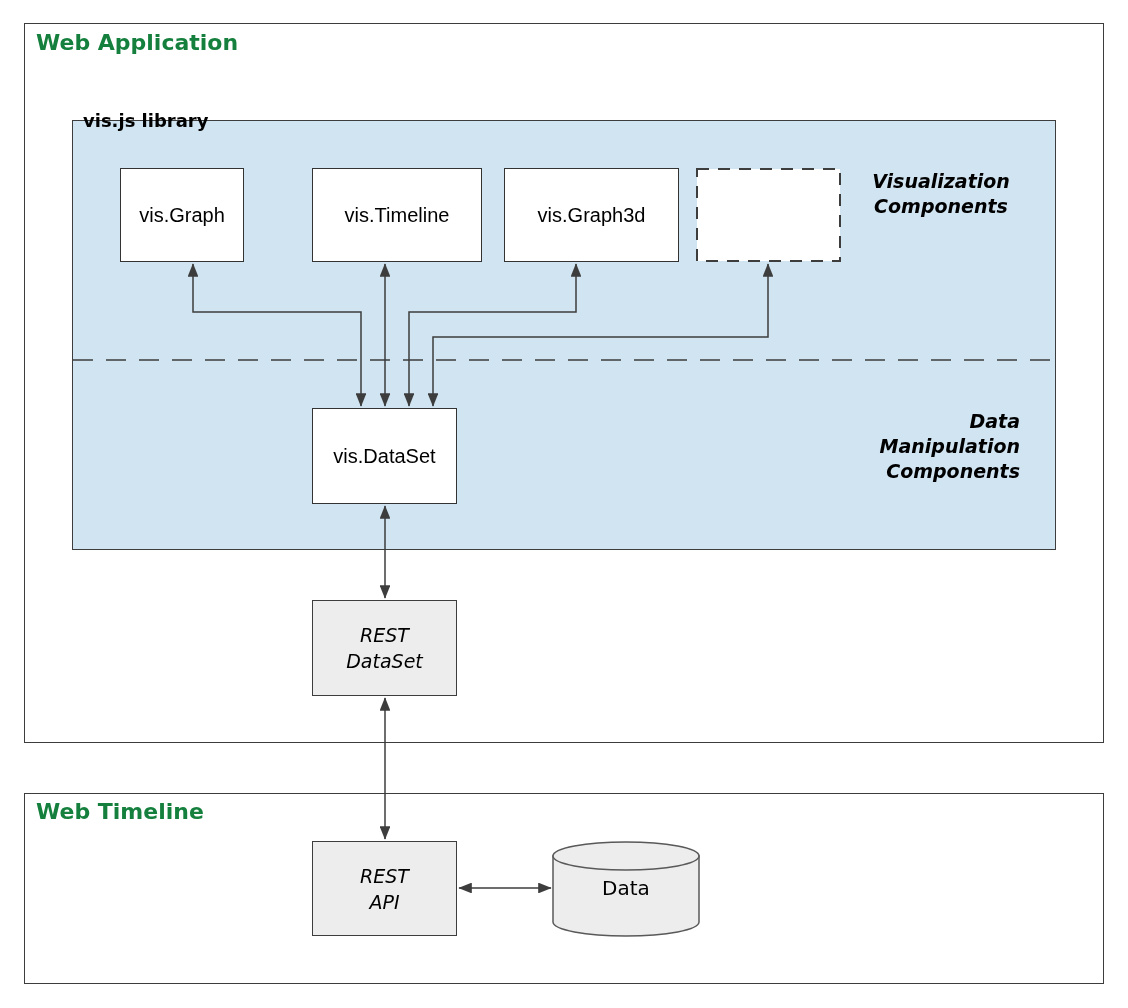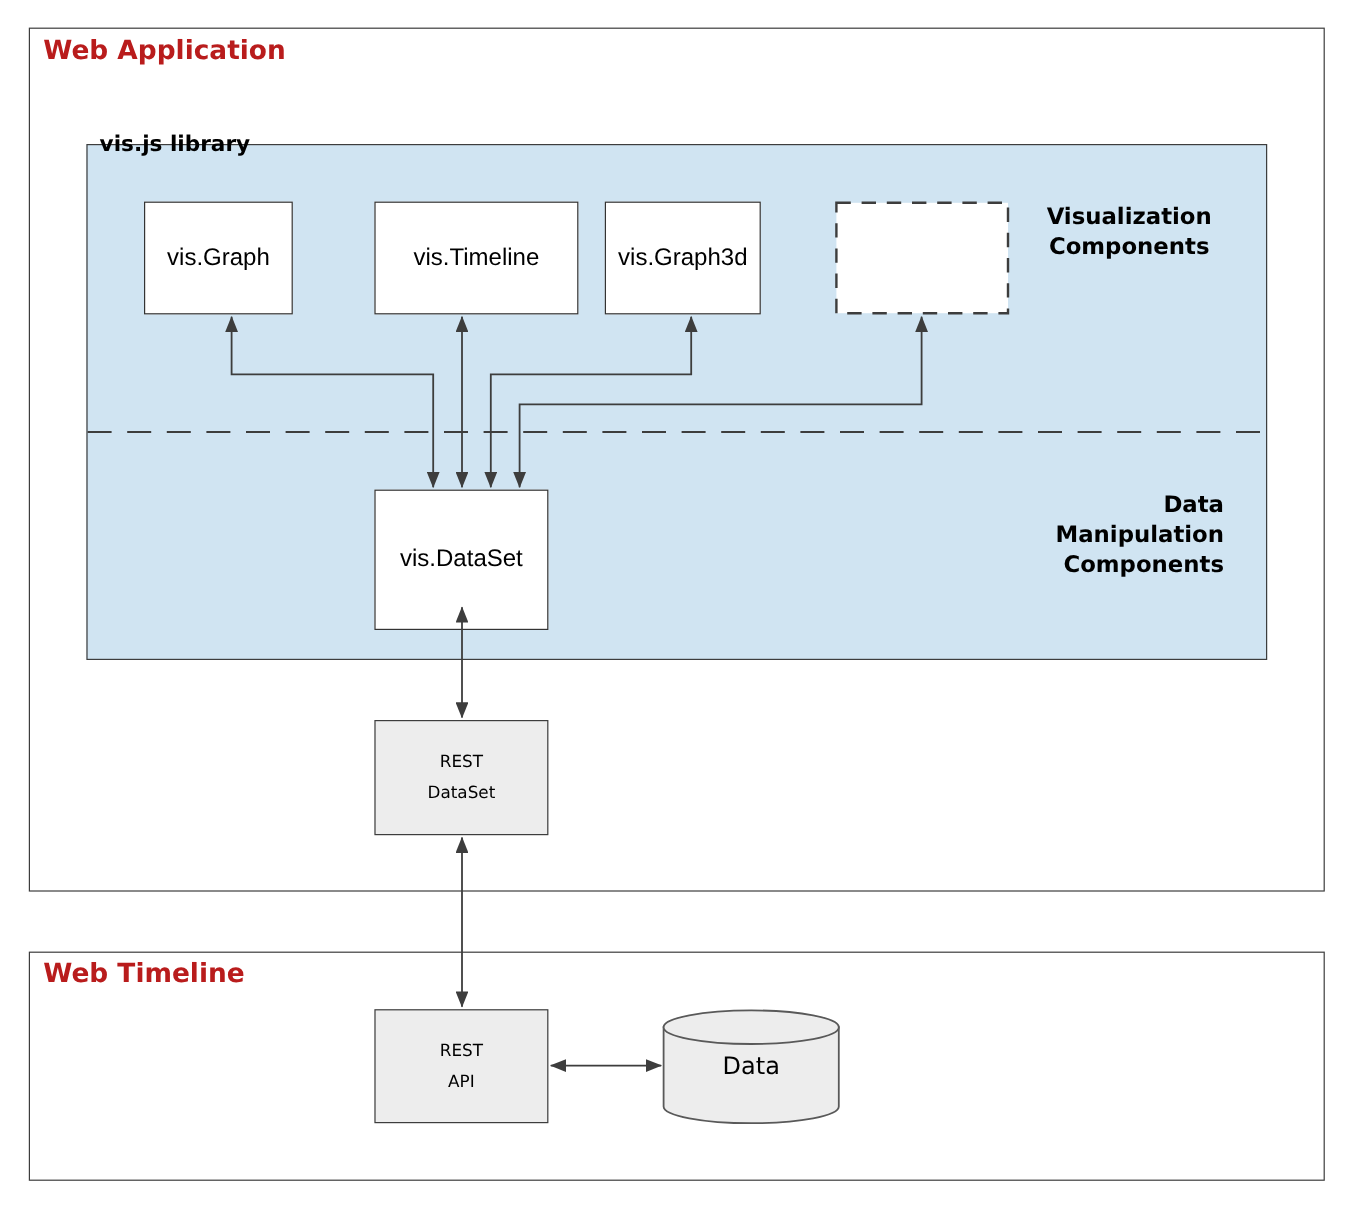--- a/index.html
+++ b/index.html
@@ -22,21 +22,21 @@
     position: absolute;
     background: #ffffff;
     border: 1.5px solid #3d3d3d;
     box-sizing: border-box;
   }
   .section-title {
     position: absolute;
     font-family: "DejaVu Sans", sans-serif;
     font-weight: bold;
     font-size: 22px;
-    color: #b91c1c;
+    color: #15803d;
     white-space: nowrap;
   }
 
   
   .library-box {
     position: absolute;
     left: 72px; top: 120px;
     width: 984px; height: 430px;
     background: #d0e4f2;
     border: 1.5px solid #3d3d3d;
@@ -63,30 +63,30 @@
   .node-white {
     background: #ffffff;
     border: 1.5px solid #333333;
     font-family: "Liberation Sans", sans-serif;
     font-size: 20px;
   }
   .node-gray {
     background: #ededed;
     border: 1.5px solid #3d3d3d;
     font-family: "DejaVu Sans", sans-serif;
-    font-size: 14px;
+    font-size: 19px;
     line-height: 26px;
   }
   .node-dashed {
     
     background: transparent;
     font-family: "Liberation Sans", sans-serif;
     font-size: 20px;
   }
-  .node-line { display: block; }
+  .node-line { display: block; font-style: italic; }
 
   
   .zone-label {
     position: absolute;
     font-weight: bold;
     font-size: 19px;
     line-height: 25px;
   }
   .zone-label .node-line { display: block; }
 
@@ -135,25 +135,25 @@
   <div class="zone-label" style="left:820px; top:409px; width:200px; text-align:right;">
     <span class="node-line">Data</span>
     <span class="node-line">Manipulation</span>
     <span class="node-line">Components</span>
   </div>
 
   <div class="node node-white" style="left:120px; top:168px; width:124px; height:94px;">vis.Graph</div>
 
   <div class="node node-white" style="left:312px; top:168px; width:170px; height:94px;">vis.Timeline</div>
 
-  <div class="node node-white" style="left:504px; top:168px; width:130px; height:94px;">vis.Graph3d</div>
+  <div class="node node-white" style="left:504px; top:168px; width:175px; height:94px;">vis.Graph3d</div>
 
   <div class="node node-dashed" style="left:696px; top:168px; width:145px; height:94px;">...</div>
 
-  <div class="node node-white" style="left:312px; top:408px; width:145px; height:117px;">vis.DataSet</div>
+  <div class="node node-white" style="left:312px; top:408px; width:145px; height:96px;">vis.DataSet</div>
 
   <div class="node node-gray" style="left:312px; top:600px; width:145px; height:96px;">
     <div>
       <span class="node-line">REST</span>
       <span class="node-line">DataSet</span>
     </div>
   </div>
 
   <div class="node node-gray" style="left:312px; top:841px; width:145px; height:95px;">
     <div>

